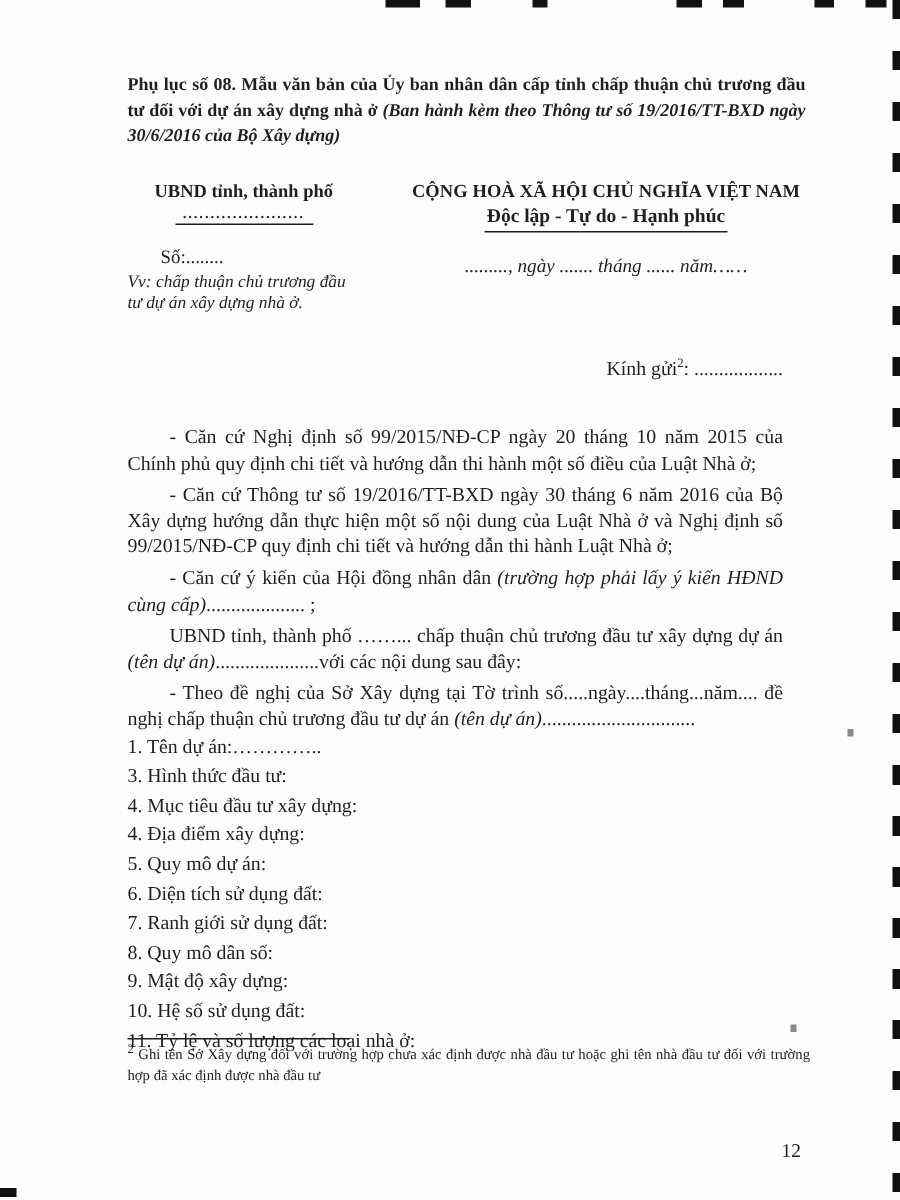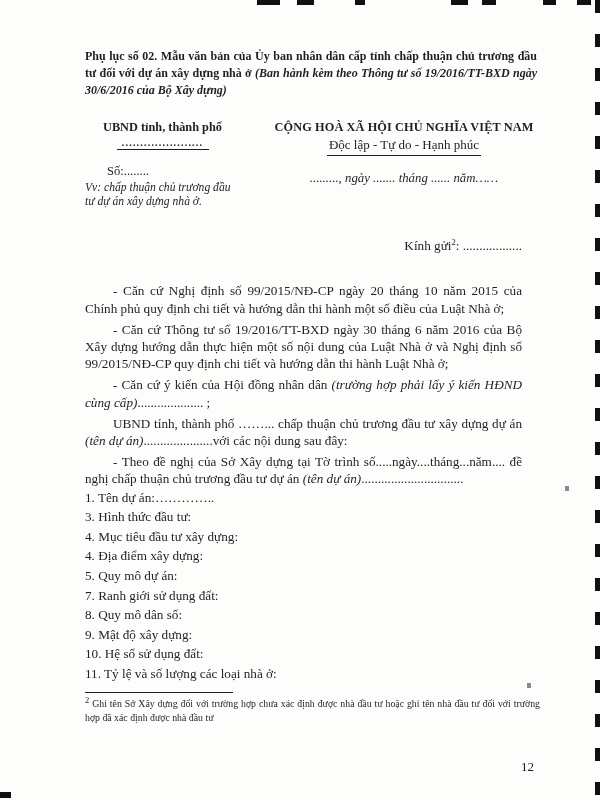--- a/index.html
+++ b/index.html
@@ -26,21 +26,21 @@
   
   .header-cols { display:flex; justify-content:space-between; width:455px; margin-top:22px; }
   .col-left  { width:155px; text-align:center; }
   .col-right { width:272px; text-align:center; }
   .org { font-weight:bold; font-size:12.3px; white-space:nowrap; }
   .org-dots { font-weight:bold; font-size:10px; letter-spacing:1.2px; line-height:9px; margin-top:3px; }
   .org-rule { width:92px; margin:2px auto 0 auto; border-top:1.4px solid #1f1f1f; height:0; }
   .number-line { text-align:left; padding-left:22px; font-size:12.6px; margin-top:14px; }
   .subject-line { text-align:left; font-style:italic; font-size:11.6px; line-height:13.5px; margin-top:2px; }
   .national { font-weight:bold; font-size:12.3px; white-space:nowrap; letter-spacing:0.1px; }
-  .motto { display:inline-block; font-weight:normal; font-size:13px; margin-top:1px;
+  .motto { display:inline-block; font-weight:bold; font-size:13px; margin-top:1px;
            padding:0 2px 2px 2px; border-bottom:1.4px solid #1f1f1f; white-space:nowrap;text-align:right; }
   .date-line { font-style:italic; font-size:12.8px; margin-top:15px; white-space:nowrap; }
 
   
   .salutation { text-align:right; font-size:13.2px; margin-top:30px; }
   sup { font-size:8.5px; line-height:0; }
 
   
   .body-text { margin-top:28px; font-size:13.2px; line-height:17.2px; }
   .body-text p { margin:0 0 4px 0; text-align:justify; text-indent:28px; }
@@ -81,21 +81,21 @@
   <div class="tdash t4"></div>
   <div class="tdash t5"></div>
   <div class="tdash t6"></div>
   <div class="tdash t7"></div>
   <div class="bdash"></div>
   <div class="speck s1"></div>
   <div class="speck s2"></div>
 
   <div class="content">
 
-    <p class="appendix-heading"><span>Phụ lục số 02. Mẫu văn bản của Ủy ban nhân dân cấp tỉnh chấp thuận chủ trương đầu tư đối với dự án xây dựng nhà ở </span><span class="note">(Ban hành kèm theo Thông tư số 19/2016/TT-BXD ngày 30/6/2016 của Bộ Xây dựng)</span></p>
+    <p class="appendix-heading"><span>Phụ lục số 08. Mẫu văn bản của Ủy ban nhân dân cấp tỉnh chấp thuận chủ trương đầu tư đối với dự án xây dựng nhà ở </span><span class="note">(Ban hành kèm theo Thông tư số 19/2016/TT-BXD ngày 30/6/2016 của Bộ Xây dựng)</span></p>
 
     <div class="header-cols">
       <div class="col-left">
         <div class="org">UBND tỉnh, thành phố</div>
         <div class="org-dots">......................</div>
         <div class="org-rule"></div>
         <div class="number-line">Số:........</div>
         <div class="subject-line">Vv: chấp thuận chủ trương đầu tư dự án xây dựng nhà ở.</div>
       </div>
       <div class="col-right">
@@ -112,20 +112,21 @@
       <p><span>- Căn cứ Thông tư số 19/2016/TT-BXD ngày 30 tháng 6 năm 2016 của Bộ Xây dựng hướng dẫn thực hiện một số nội dung của Luật Nhà ở và Nghị định số 99/2015/NĐ-CP quy định chi tiết và hướng dẫn thi hành Luật Nhà ở;</span><span class="it"></span><span></span></p>
       <p><span>- Căn cứ ý kiến của Hội đồng nhân dân </span><span class="it">(trường hợp phải lấy ý kiến HĐND cùng cấp)</span><span>.................... ;</span></p>
       <p><span>UBND tỉnh, thành phố ……... chấp thuận chủ trương đầu tư xây dựng dự án </span><span class="it">(tên dự án)</span><span>.....................với các nội dung sau đây:</span></p>
       <p><span>- Theo đề nghị của Sở Xây dựng tại Tờ trình số.....ngày....tháng...năm.... đề nghị chấp thuận chủ trương đầu tư dự án </span><span class="it">(tên dự án)</span><span>...............................</span></p>
       <div class="numbered-list">
           <div class="list-item">1. Tên dự án:…………..</div>
           <div class="list-item">3. Hình thức đầu tư:</div>
           <div class="list-item">4. Mục tiêu đầu tư xây dựng:</div>
           <div class="list-item">4. Địa điểm xây dựng:</div>
           <div class="list-item">5. Quy mô dự án:</div>
+          <div class="list-item">6. Diện tích sử dụng đất:</div>
           <div class="list-item">7. Ranh giới sử dụng đất:</div>
           <div class="list-item">8. Quy mô dân số:</div>
           <div class="list-item">9. Mật độ xây dựng:</div>
           <div class="list-item">10. Hệ số sử dụng đất:</div>
           <div class="list-item">11. Tỷ lệ và số lượng các loại nhà ở:</div>
         </div>
     </div>
 
   </div>
 

